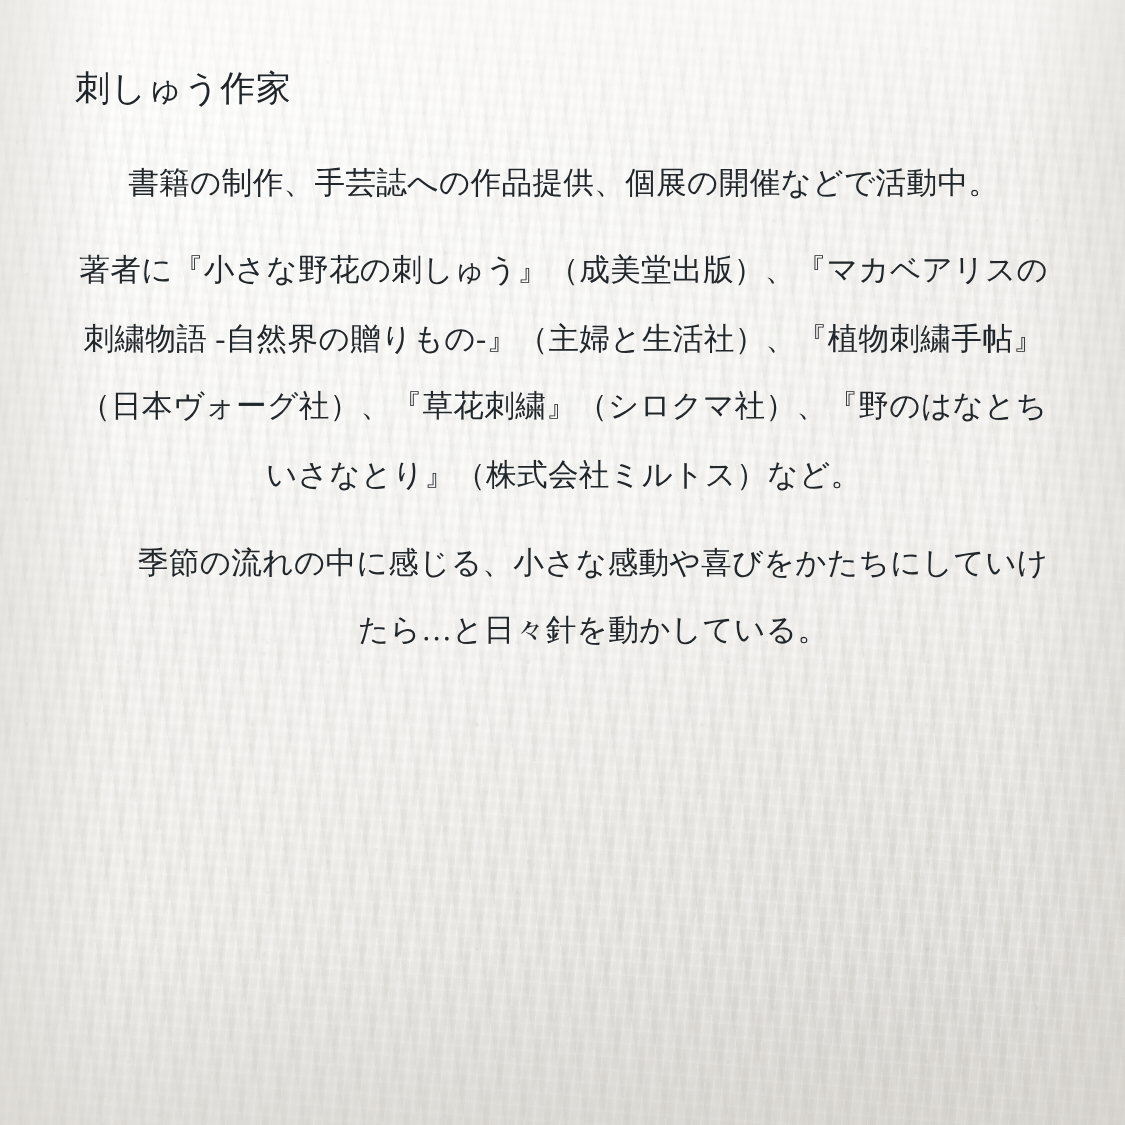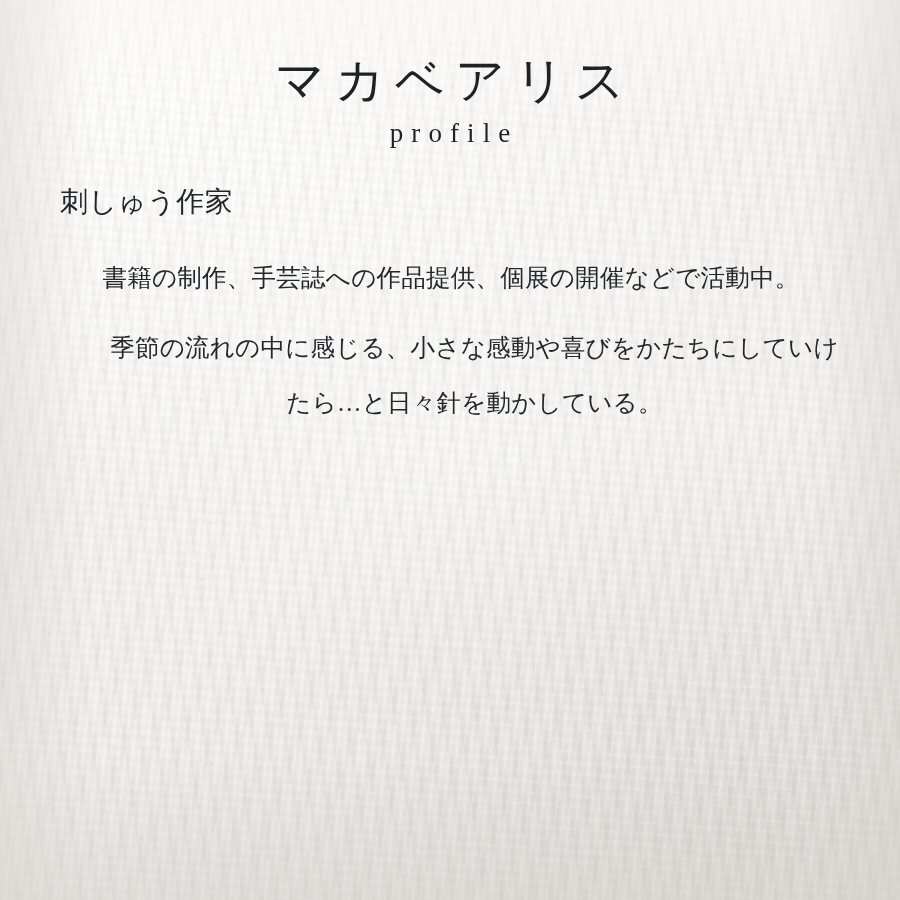--- a/index.html
+++ b/index.html
@@ -155,25 +155,22 @@
 
 <div class="page">
   <div class="tex tex-a"></div>
   <div class="tex tex-b"></div>
   <div class="tex tex-c"></div>
   <div class="tex tex-d"></div>
   <div class="tex tex-e"></div>
 
   <div class="content">
 
-    <div class="title-block">
-      <h1 class="title-main">マカベアリス</h1>
-      <p class="title-sub">profile</p>
-    </div>
 
     <div class="body-block">
       <p class="role">刺しゅう作家</p>
       <p class="para">書籍の制作、手芸誌への作品提供、個展の開催などで活動中。</p>
+      <p class="para">著者に『小さな野花の刺しゅう』（成美堂出版）、『マカベアリスの刺繍物語 -自然界の贈りもの-』（主婦と生活社）、『植物刺繍手帖』（日本ヴォーグ社）、『草花刺繍』（シロクマ社）、『野のはなとちいさなとり』（株式会社ミルトス）など。</p>
       <p class="para">季節の流れの中に感じる、小さな感動や喜びをかたちにしていけたら…と日々針を動かしている。</p>
     </div>
 
   </div>
 </div>
 
 </body></html>

